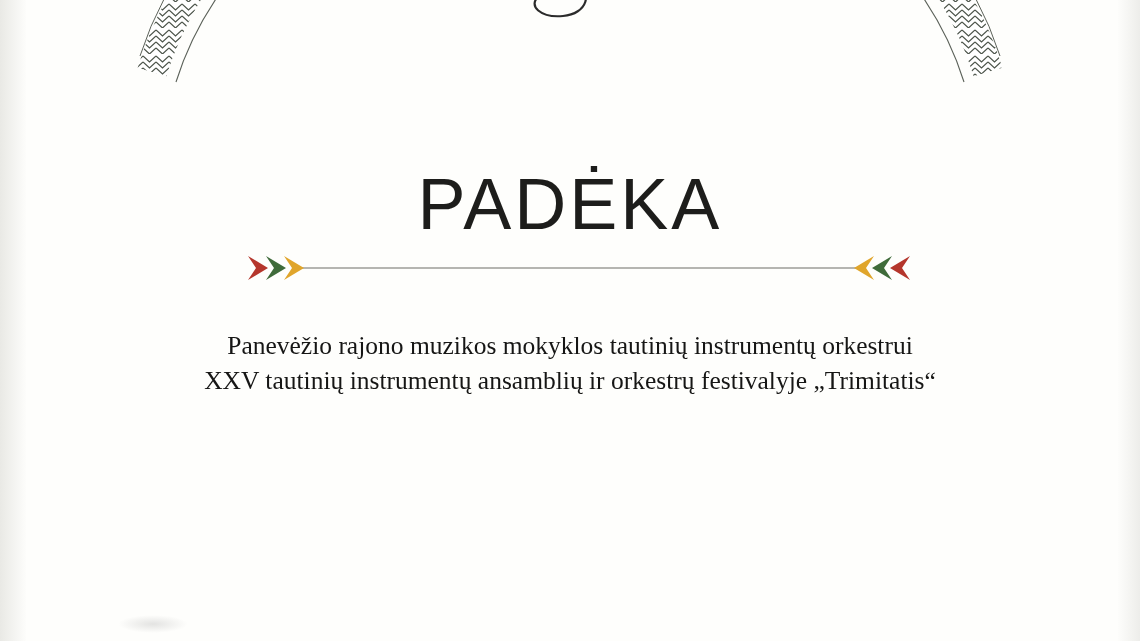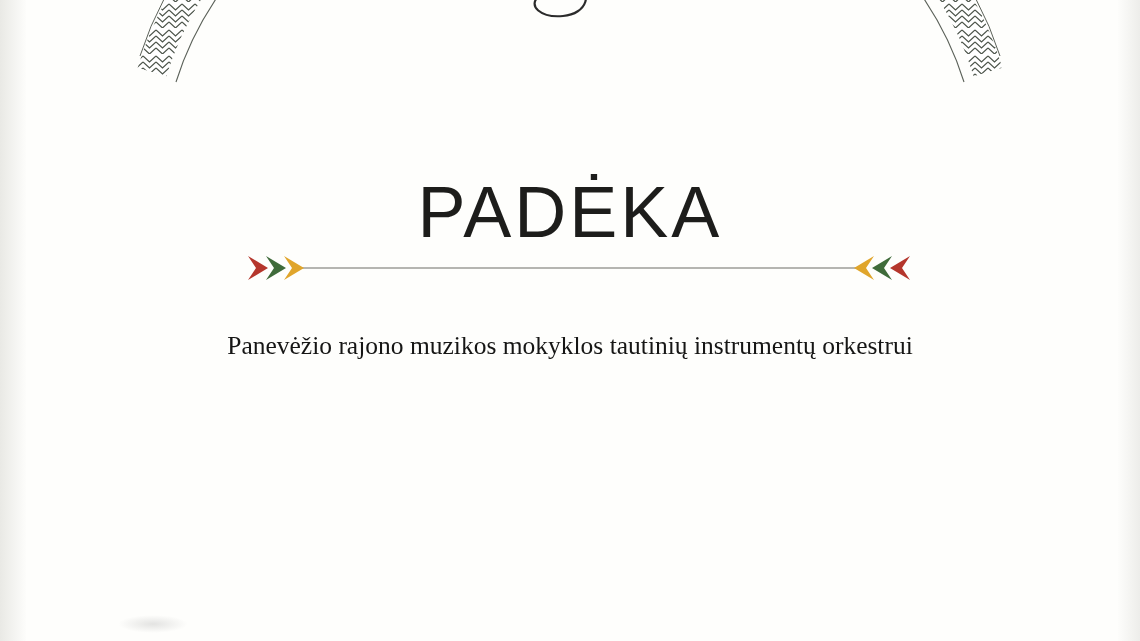--- a/index.html
+++ b/index.html
@@ -56,21 +56,21 @@
     left: 455px;
     top: -34px;
     width: 220px;
     height: 60px;
     pointer-events: none;
   }
 
   
   .title {
     position: absolute;
-    top: 176px;
+    top: 168px;
     left: 0;
     width: 1140px;
     text-align: center;
     font-family: "Liberation Sans", sans-serif;
     font-size: 72px;
     font-weight: 400;
     letter-spacing: 3px;
     color: #1d1d1b;
     line-height: 1;
   }
@@ -167,17 +167,18 @@
       <g stroke-width="0">
         <path d="M910 8 L890 20 L910 32 L902 20 Z" fill="#b5362c"></path>
         <path d="M892 8 L872 20 L892 32 L884 20 Z" fill="#3f6b3a"></path>
         <path d="M874 8 L854 20 L874 32 L866 20 Z" fill="#e0a52b"></path>
       </g>
     </svg>
   </div>
 
   <div class="body-text">
     <span class="line">Panevėžio rajono muzikos mokyklos tautinių instrumentų orkestrui</span>
+    <span class="line">XXV tautinių instrumentų ansamblių ir orkestrų festivalyje „Trimitatis“</span>
   </div>
 
   <div class="smudge"></div>
 
 </div>
 
 </body></html>

